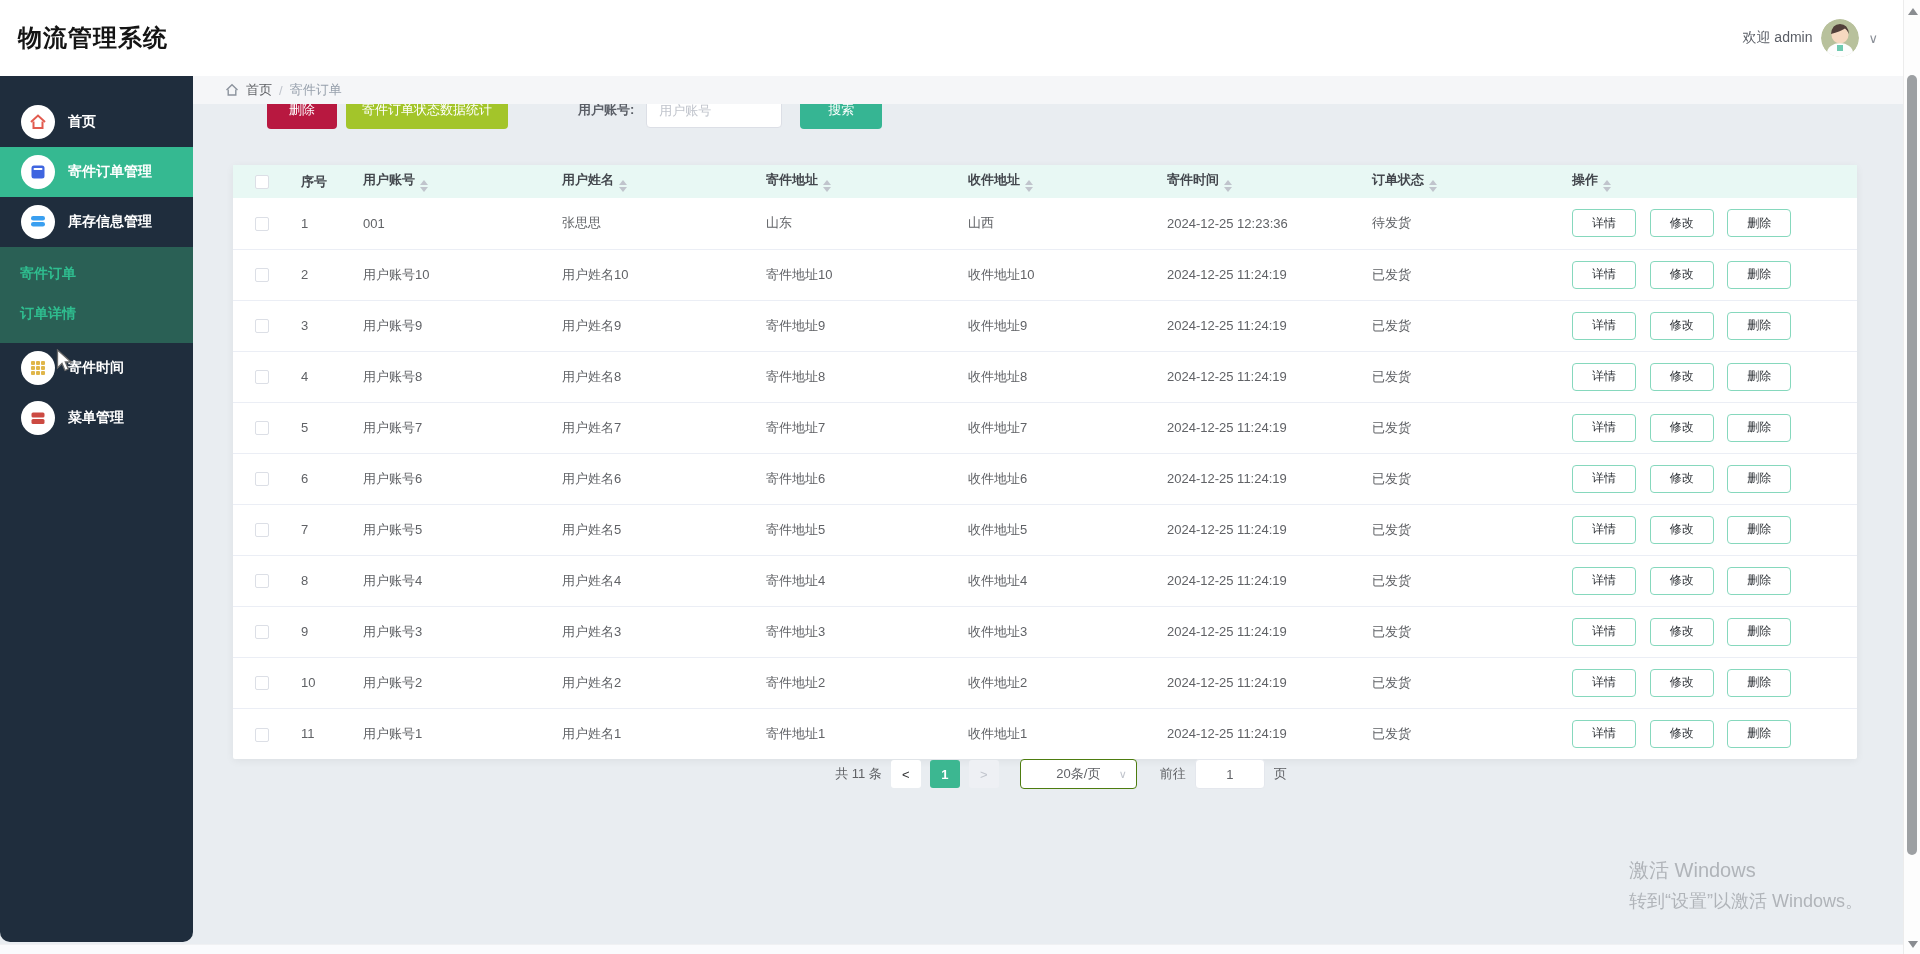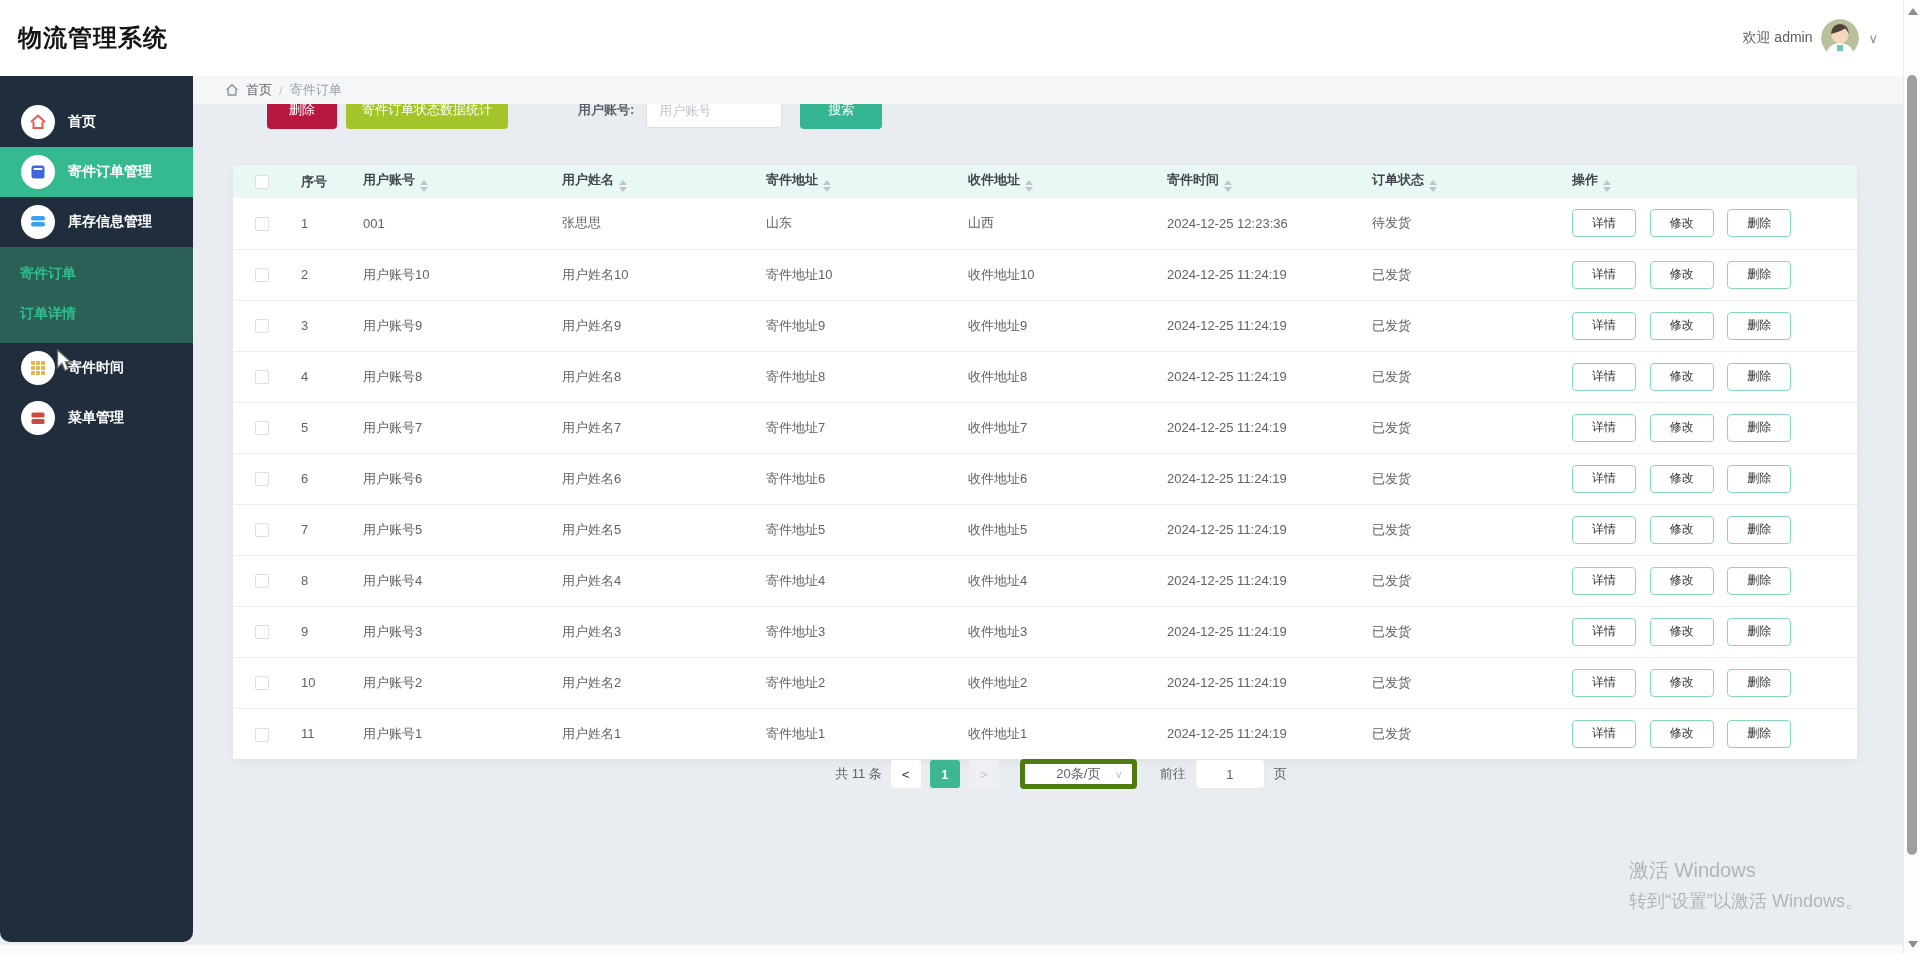--- a/index.html
+++ b/index.html
@@ -50,21 +50,21 @@
   .caret i { display:block; width:0; height:0; border-left:4px solid transparent; border-right:4px solid transparent; }
   .caret .up { border-bottom:5px solid #c0c4cc; }
   .caret .down { border-top:5px solid #c0c4cc; }
   .mini-btn { height:28px; padding:0 19px; background:#fff; border:1px solid #86d8bd; border-radius:4px; font-size:12px; color:#2f3338; margin-right:10px; cursor:pointer; font-family:Liberation Mono, monospace; }
 
   
   .pager { display:flex; align-items:center; justify-content:center; gap:9px; font-size:13px; color:#606266; }
   .pg-btn { min-width:30px; height:28px; padding:0 6px; border-radius:3px; display:flex; align-items:center; justify-content:center; background:#fff; color:#303133; cursor:pointer; }
   .pg-btn.active { background:#3cb791; color:#fff; font-weight:bold; cursor:default; }
   .pg-btn.disabled { background:#eef0f4; color:#c0c4cc; cursor:default; }
-  .pg-select { position:relative; width:117px; height:30px; margin-left:12px; background:#fff; border:5px solid #4d7c0f; border-radius:4px; display:flex; align-items:center; justify-content:center; color:#606266; cursor:pointer; }
+  .pg-select { position:relative; width:117px; height:30px; margin-left:12px; background:#fff; border:1px solid #4d7c0f; border-radius:4px; display:flex; align-items:center; justify-content:center; color:#606266; cursor:pointer; }
   .pg-select .chev { position:absolute; right:9px; color:#c0c4cc; font-size:11px; }
   .goto-label { margin-left:14px; }
   .goto-input { width:70px; height:30px; border:1px solid #e4e7ed; border-radius:4px; text-align:center; font-size:13px; color:#606266; font-family:inherit; }
 
   
   .watermark { position:absolute; left:1629px; top:857px; color:#b0b4b9; z-index:3; }
   .watermark .l1 { font-size:20px; }
   .watermark .l2 { font-size:18px; margin-top:5px; }
 
   

